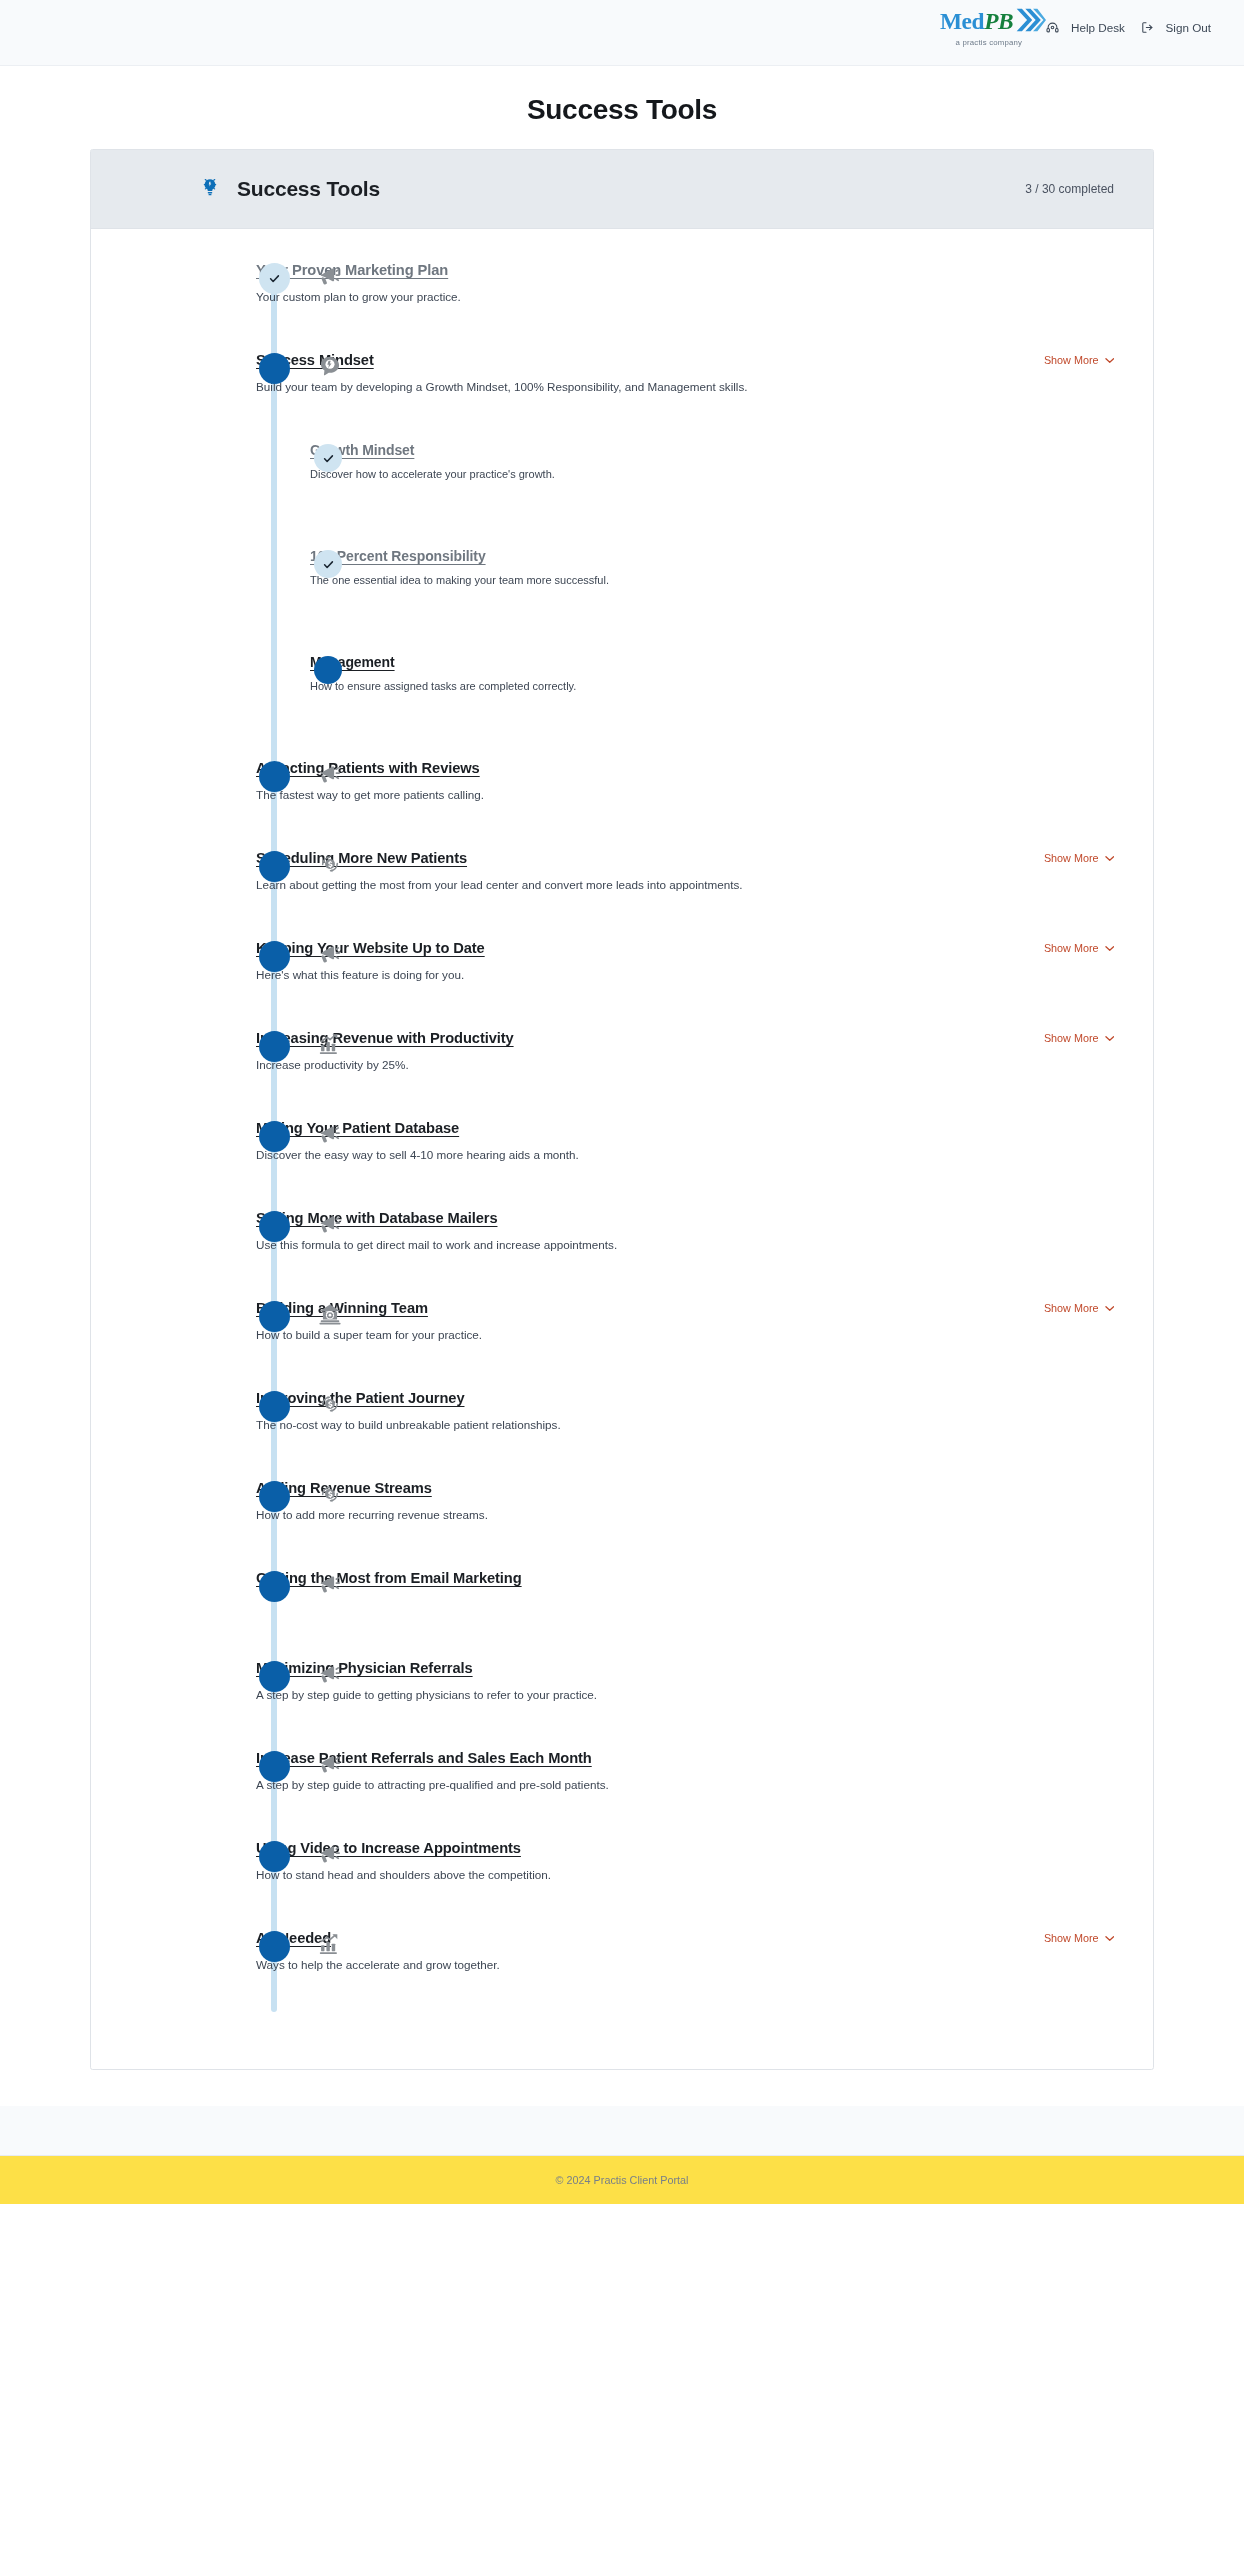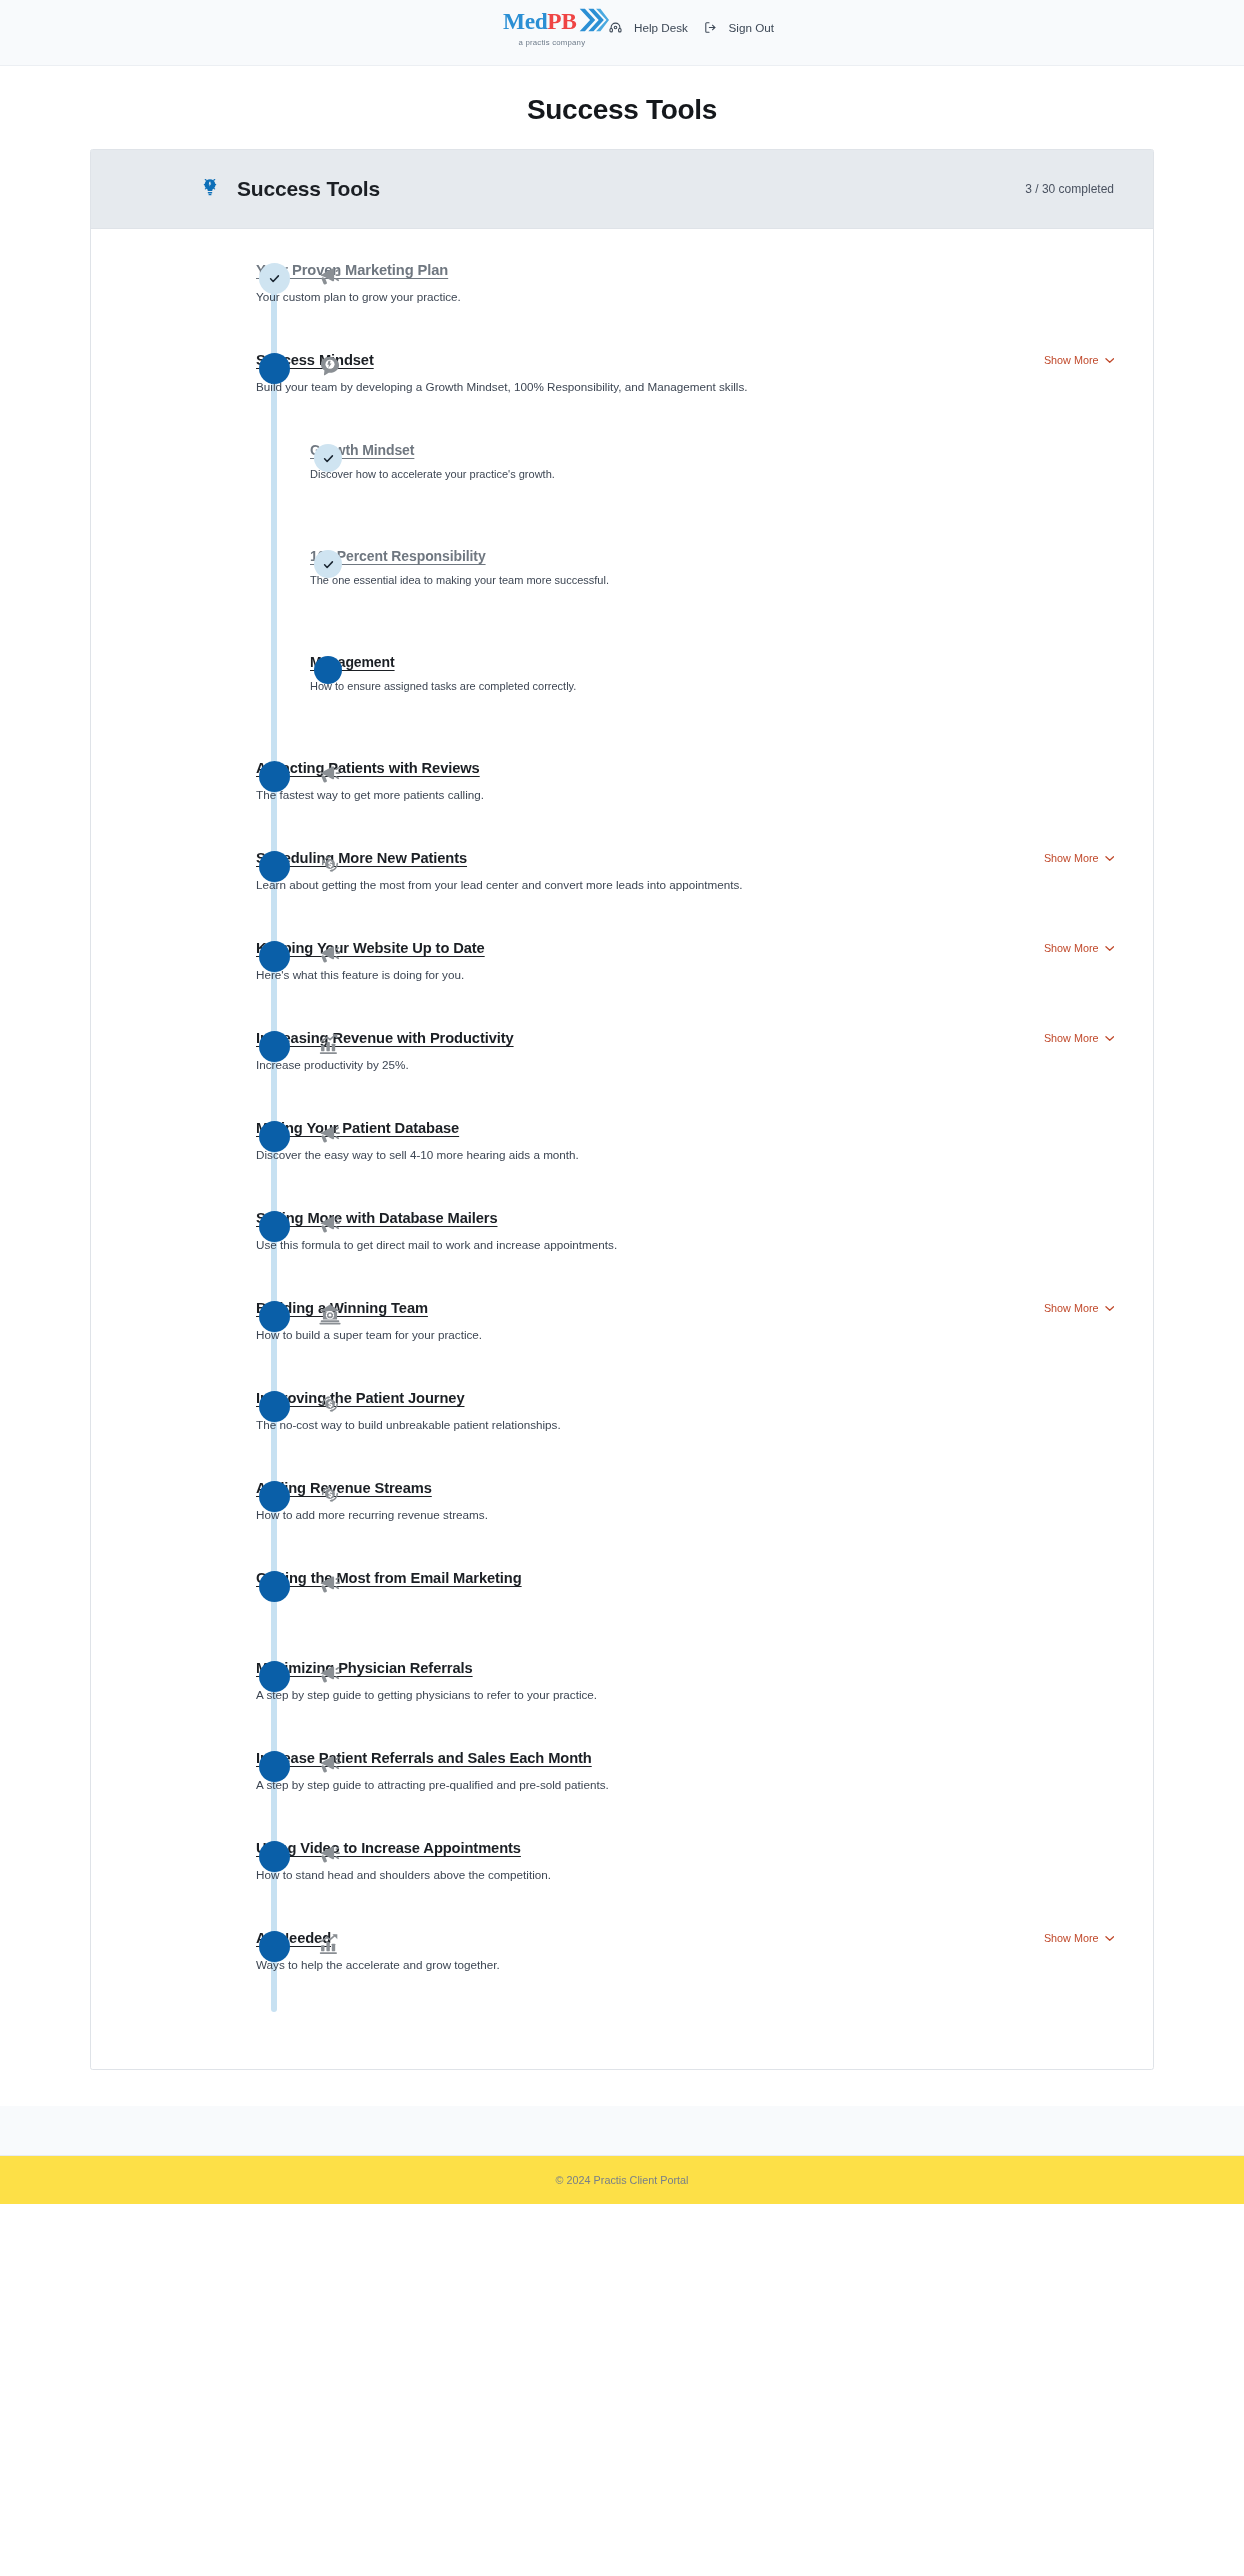--- a/index.html
+++ b/index.html
@@ -11,28 +11,28 @@
   }
   body { width: 1244px; min-height: 2576px; position: relative; }
 
   
   .topbar {
     height: 66px;
     background: #f8fafc;
     border-bottom: 0.9px solid #eceff3;
     display: flex;
     align-items: center;
-    justify-content: center;
+    justify-content: flex-end;
     padding: 0 33px 11px 66px;
   }
   .brand { display: flex; flex-direction: column; align-items: flex-start; }
   .brand-row { display: flex; align-items: center; }
   .brand-word { font-size: 23.4px; font-weight: 700; letter-spacing: -0.4px; line-height: 1; }
   .brand-med { color: #2b8fd4; font-family: "Liberation Serif", serif; }
-  .brand-pb  { color: #ef4444; font-family: "Liberation Serif", serif; }
+  .brand-pb  { color: #15803d; font-family: "Liberation Serif", serif; font-style: italic; }
   .brand-chev { margin-left: 1.7px; display: block; }
   .brand-sub { font-size: 7.8px; color: #6e7b8a; letter-spacing: 0.2px; margin-top: 1.7px; margin-left: 15.6px; }
 
   .topnav { display: flex; align-items: center; gap: 15.6px; }
   .topnav-link {
     display: flex; align-items: center; gap: 12px;
     font-size: 11.7px; color: #3d4856; text-decoration: none; cursor: pointer;
   }
   .topnav-link svg { display: block; }
 

